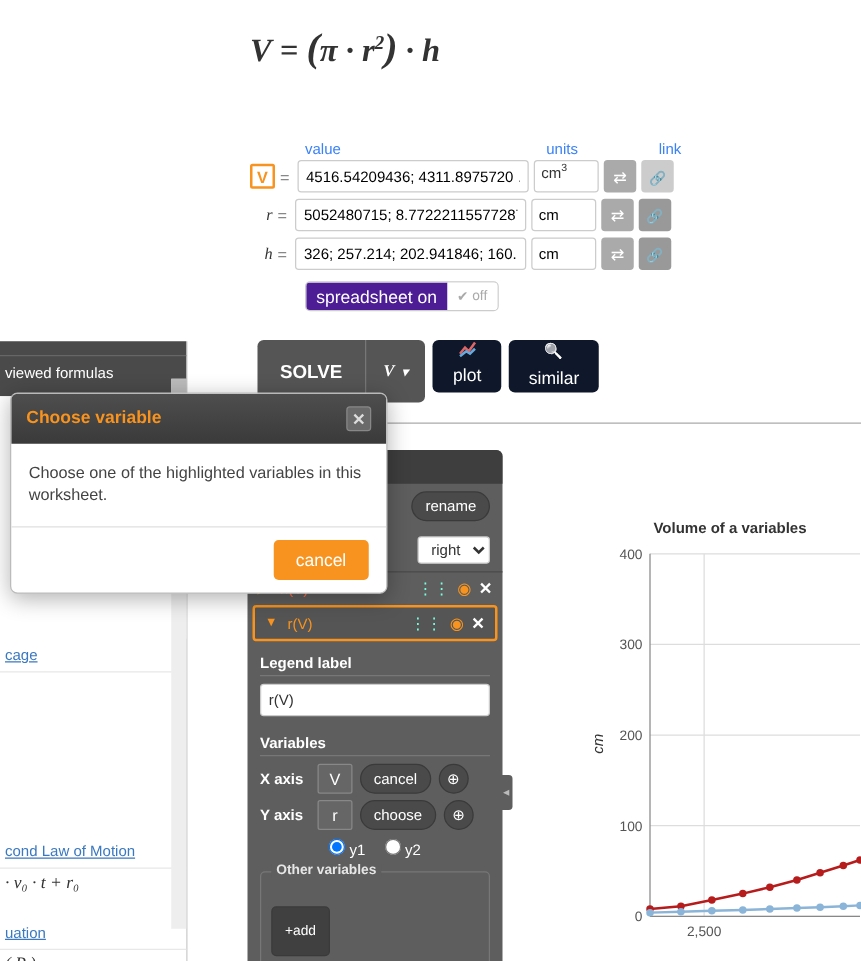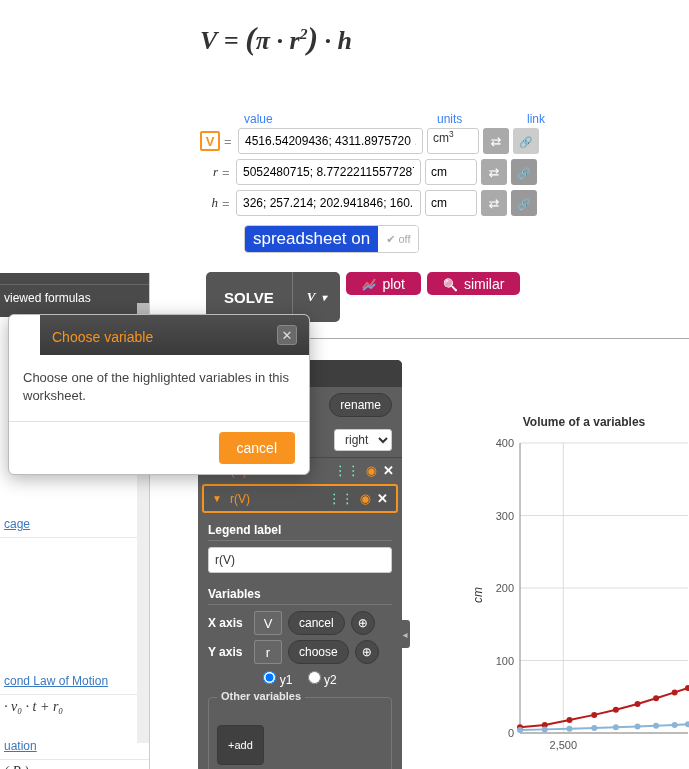--- a/index.html
+++ b/index.html
@@ -99,23 +99,23 @@
 .link-btn-off { background: #ccc; }
 .spreadsheet-toggle {
   display: inline-flex;
   margin-top: 4px;
   margin-left: 44px;
   border: 1px solid #ccc;
   border-radius: 4px;
   overflow: hidden;
 }
 .spreadsheet-toggle .on {
-  background: #1d4ed8;
-  color: #fff;
-  font-size: 17px;
+  background: #4c1d95;
+  color: #fff;
+  font-size: 14px;
   padding: 3px 8px;
 }
 .spreadsheet-toggle .off {
   background: #fff;
   color: #aaa;
   font-size: 11px;
   padding: 2px 8px;
   display: flex;
   align-items: center;
   gap: 3px;
@@ -148,31 +148,32 @@
 }
 .btn-primary .var-seg {
   padding: 0 14px;
   display: flex;
   align-items: center;
   gap: 6px;
   font-style: italic;
   font-family: Georgia, serif;
 }
 .btn-secondary {
-  background: #be185d;
+  background: #0f172a;
   border: none;
   border-radius: 5px;
   color: #fff;
   font-size: 14px;
   padding: 0 16px;
-  height: 23px;
+  height: 42px;
   display: inline-flex;
   align-items: center;
   gap: 6px;
   cursor: pointer;
+  flex-direction: column;
 }
 
 
 .left-sidebar {
   position: absolute;
   left: 0;
   top: 273px;
   width: 150px;
   height: 496px;
   background: #fff;
@@ -408,26 +409,25 @@
   background: #fff;
   border: 1px solid #bbb;
   border-radius: 6px;
   box-shadow: 0 4px 18px rgba(0,0,0,0.3);
   overflow: hidden;
 }
 .modal-header {
   background: linear-gradient(#4e4e4e,#3a3a3a);
   color: #f7931e;
   font-size: 14px;
-  font-weight: 400;
+  font-weight: 700;
   padding: 10px 12px;
   display: flex;
   justify-content: space-between;
-  align-items: flex-end;
-  margin-left: 31px;
+  align-items: flex-start;
 }
 .modal-close {
   width: 20px;
   height: 20px;
   background: #6a6a6a;
   border: 1px solid #888;
   border-radius: 3px;
   color: #ddd;
   display: inline-flex;
   align-items: center;

